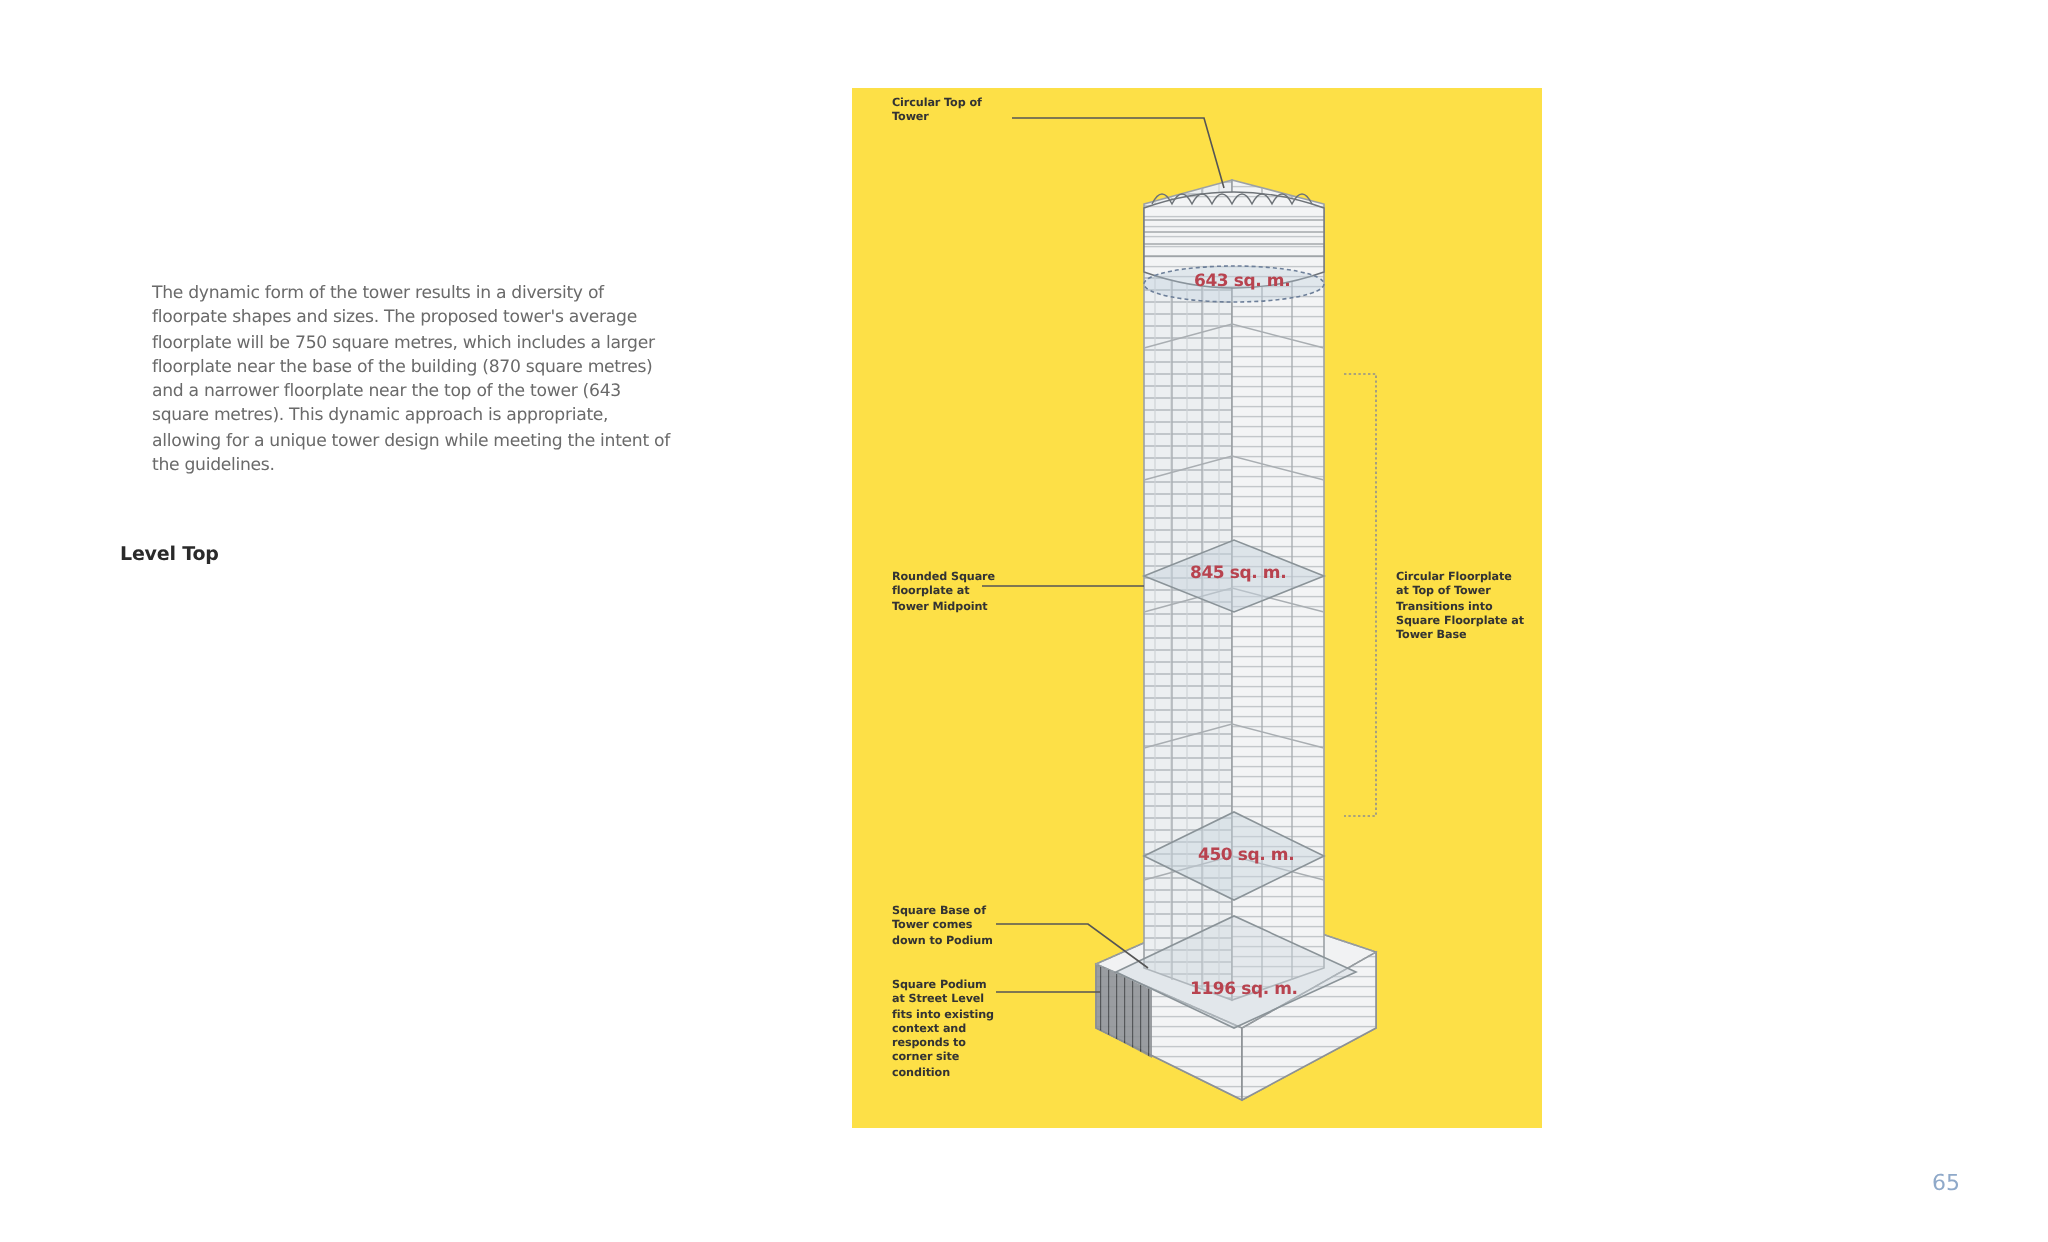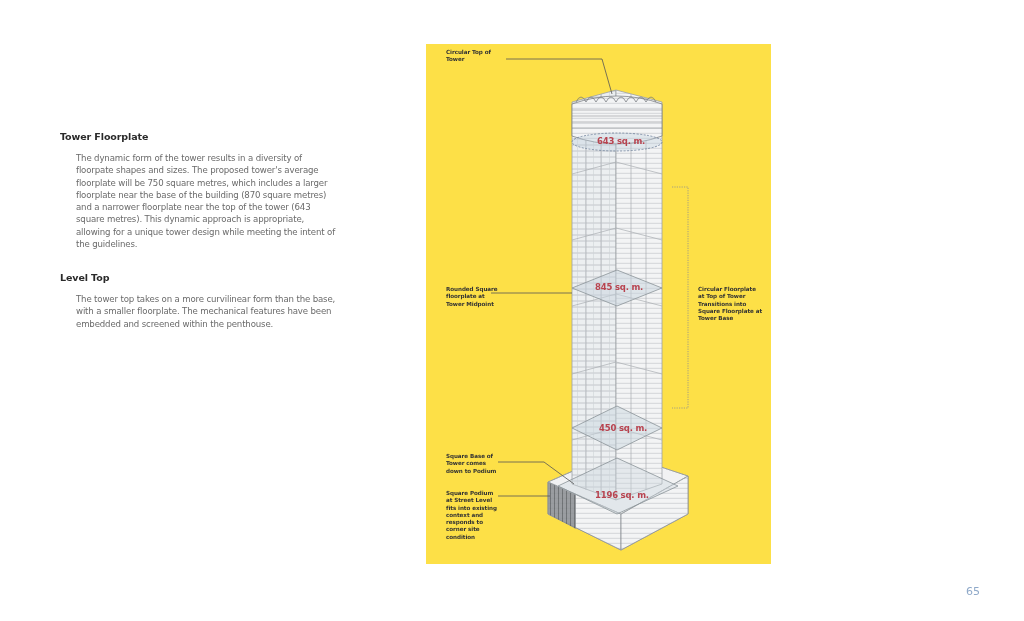--- a/index.html
+++ b/index.html
@@ -41,27 +41,25 @@
       margin-top: 35px;
     }
     .footer-page {
       position: absolute; left: 966px; top: 585px; font-size: 11px; color: #8fa9c9;
     }
   </style>
 </head>
 <body>
 
 <div class="text-col" id="sec1">
-  <h3 class="heading">Tower Floorplate</h3>
   <p class="para">The dynamic form of the tower results in a diversity of floorpate shapes and sizes. The proposed tower's average floorplate will be 750 square metres, which includes a larger floorplate near the base of the building (870 square metres) and a narrower floorplate near the top of the tower (643 square metres). This dynamic approach is appropriate, allowing for a unique tower design while meeting the intent of the guidelines.</p>
 </div>
 
 <div class="text-col" id="sec2">
   <h3 class="heading">Level Top</h3>
-  <p class="para">The tower top takes on a more curvilinear form than the base, with a smaller floorplate. The mechanical features have been embedded and screened within the penthouse.</p>
 </div>
 
 <div class="diagram">
   <svg width="345" height="520" viewBox="0 0 345 520">
     <defs>
       <pattern id="win" width="8" height="6" patternUnits="userSpaceOnUse">
         <rect width="8" height="6" fill="#eceff1"></rect>
         <line x1="0" y1="5" x2="8" y2="5" stroke="#b7bcc0" stroke-width="0.8"></line>
         <line x1="7.5" y1="0" x2="7.5" y2="6" stroke="#cfd3d6" stroke-width="0.6"></line>
       </pattern>

